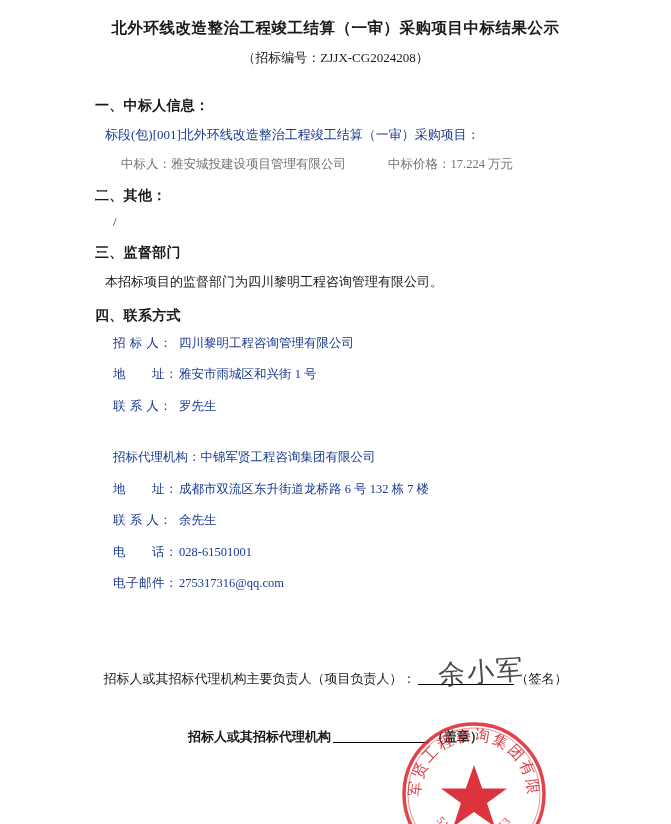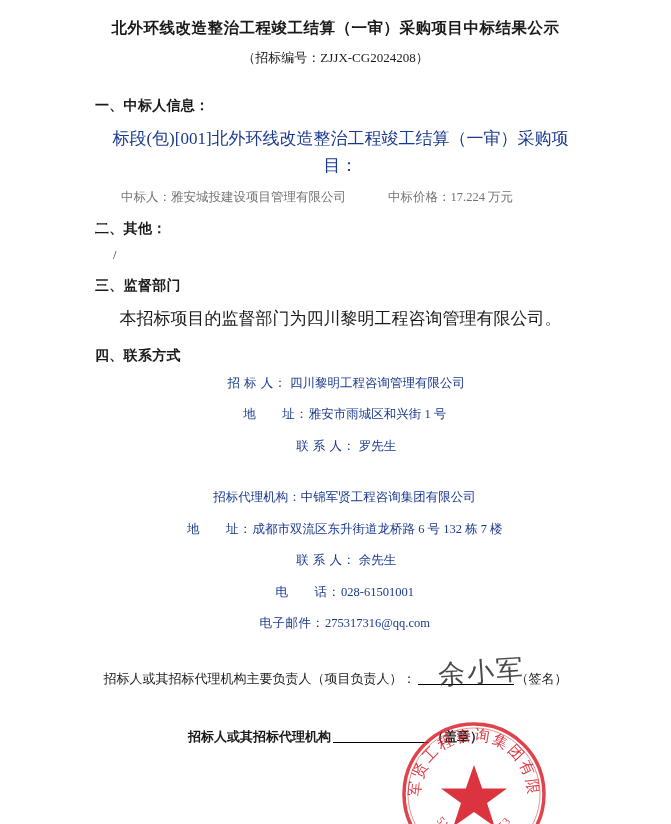--- a/index.html
+++ b/index.html
@@ -44,35 +44,33 @@
   }
   .section-heading {
     font-size: 14px;
     font-weight: bold;
     color: #1a1a1a;
     margin: 0 0 10px 0;
     letter-spacing: 0.3px;
   }
   .section-heading.h2 { margin-top: 14px; }
   .para {
-    font-size: 17px;
+    font-size: 13px;
     color: #1a3a8f;
     margin: 0 0 10px 0;
     line-height: 1.6;
-    text-align: center;
   }
   .para.indent1 { padding-left: 10px; }
   .para.black { color: #1a1a1a; }
   .kv-row {
     font-size: 12.5px;
     color: #1a3a8f;
     margin: 0 0 14px 0;
     padding-left: 18px;
     line-height: 1.4;
-    text-align: center;
   }
   .kv-row .k {
     display: inline-block;
     min-width: 66px;
     letter-spacing: 0.5px;
   }
   .kv-row .v { }
   .mono-ish { font-family: "Liberation Serif", "DejaVu Serif", serif; }
   .gap-block { height: 20px; }
   .price-line {

